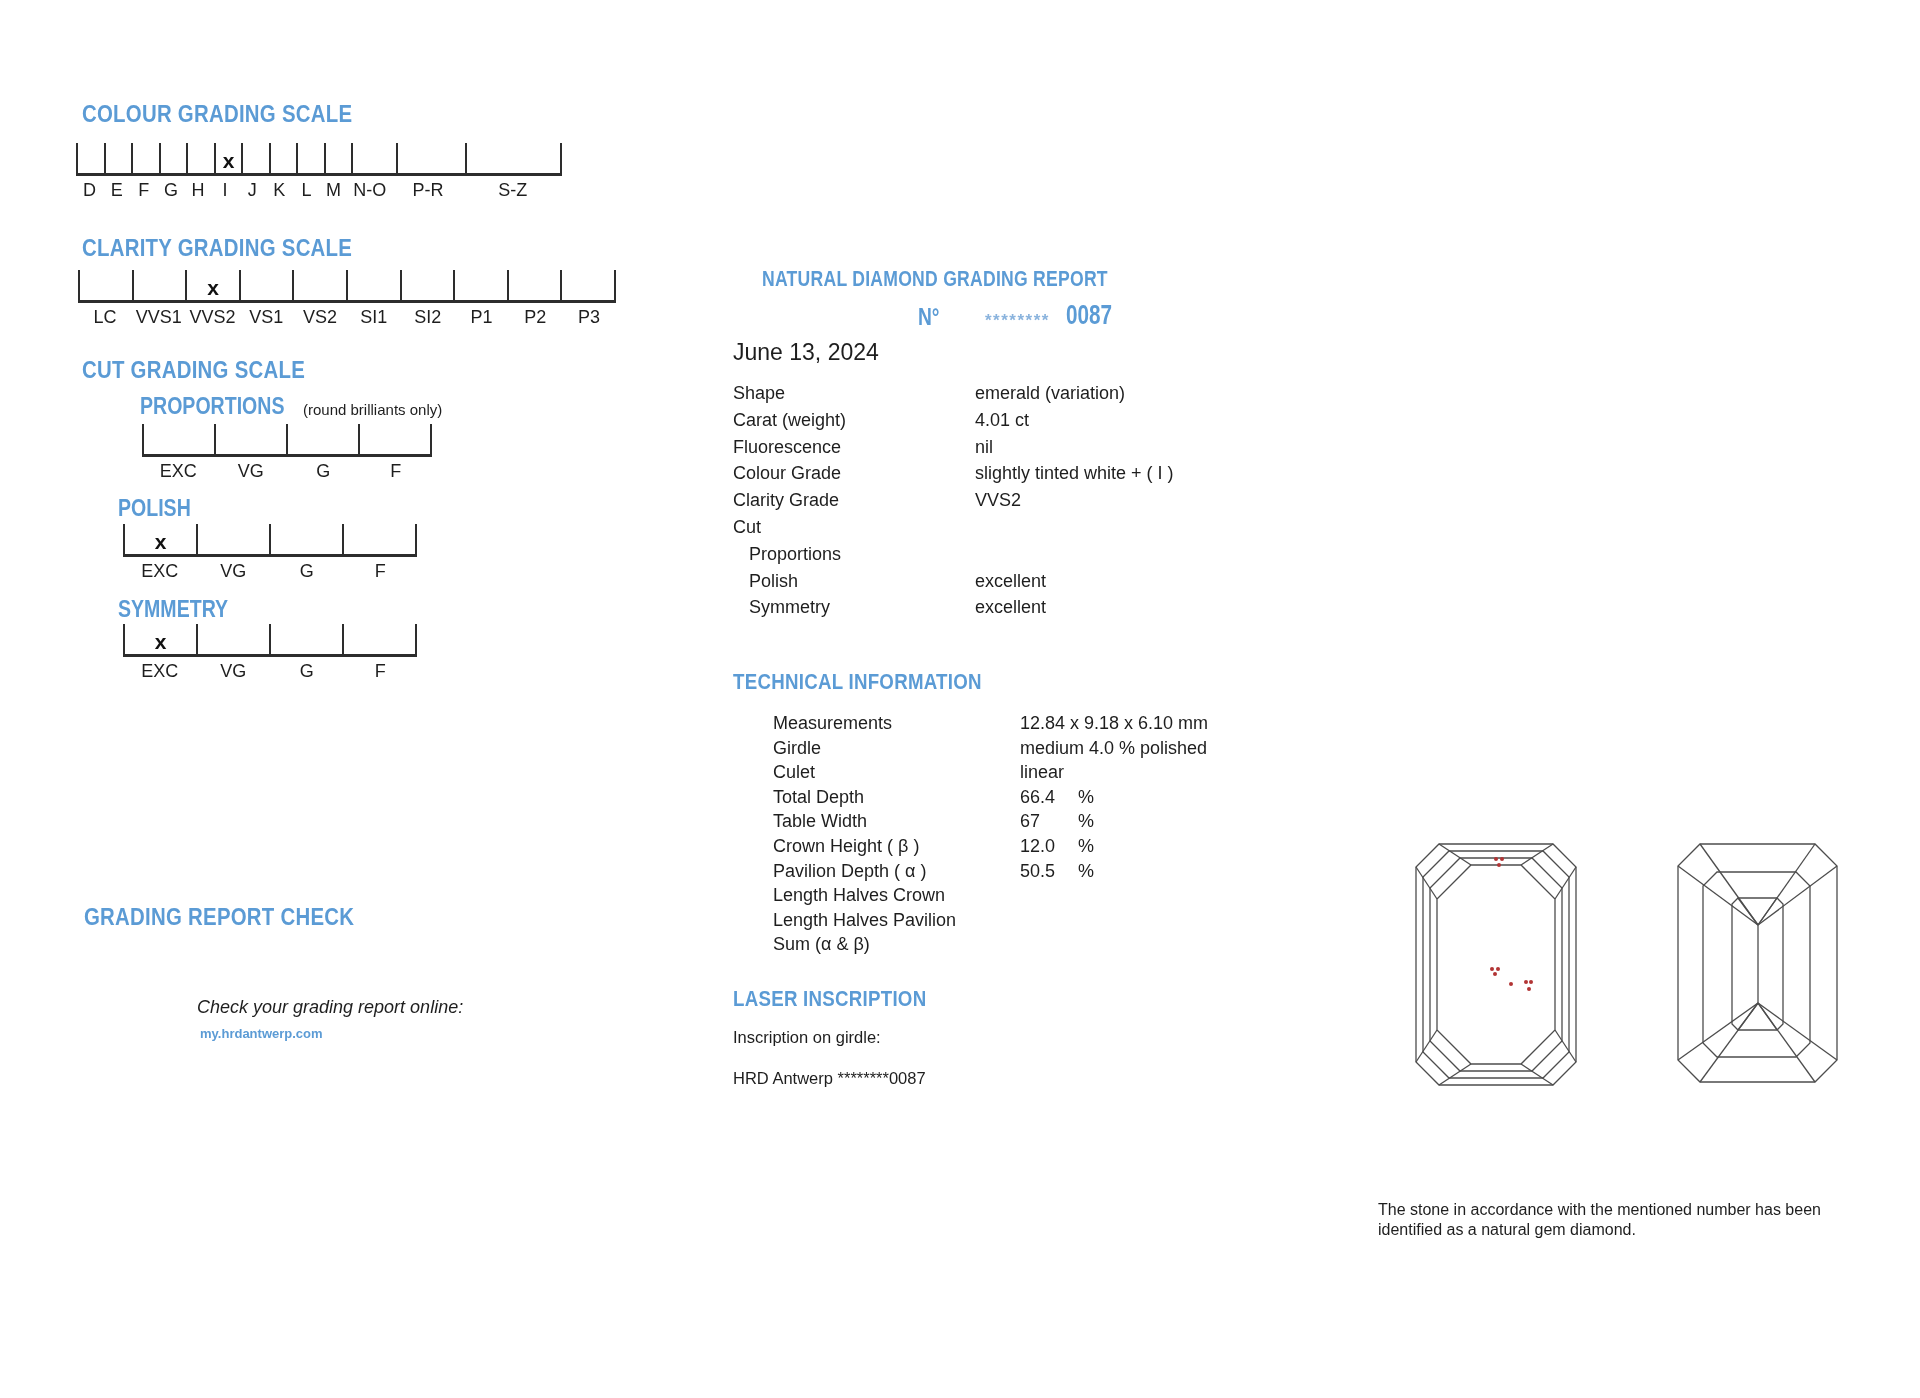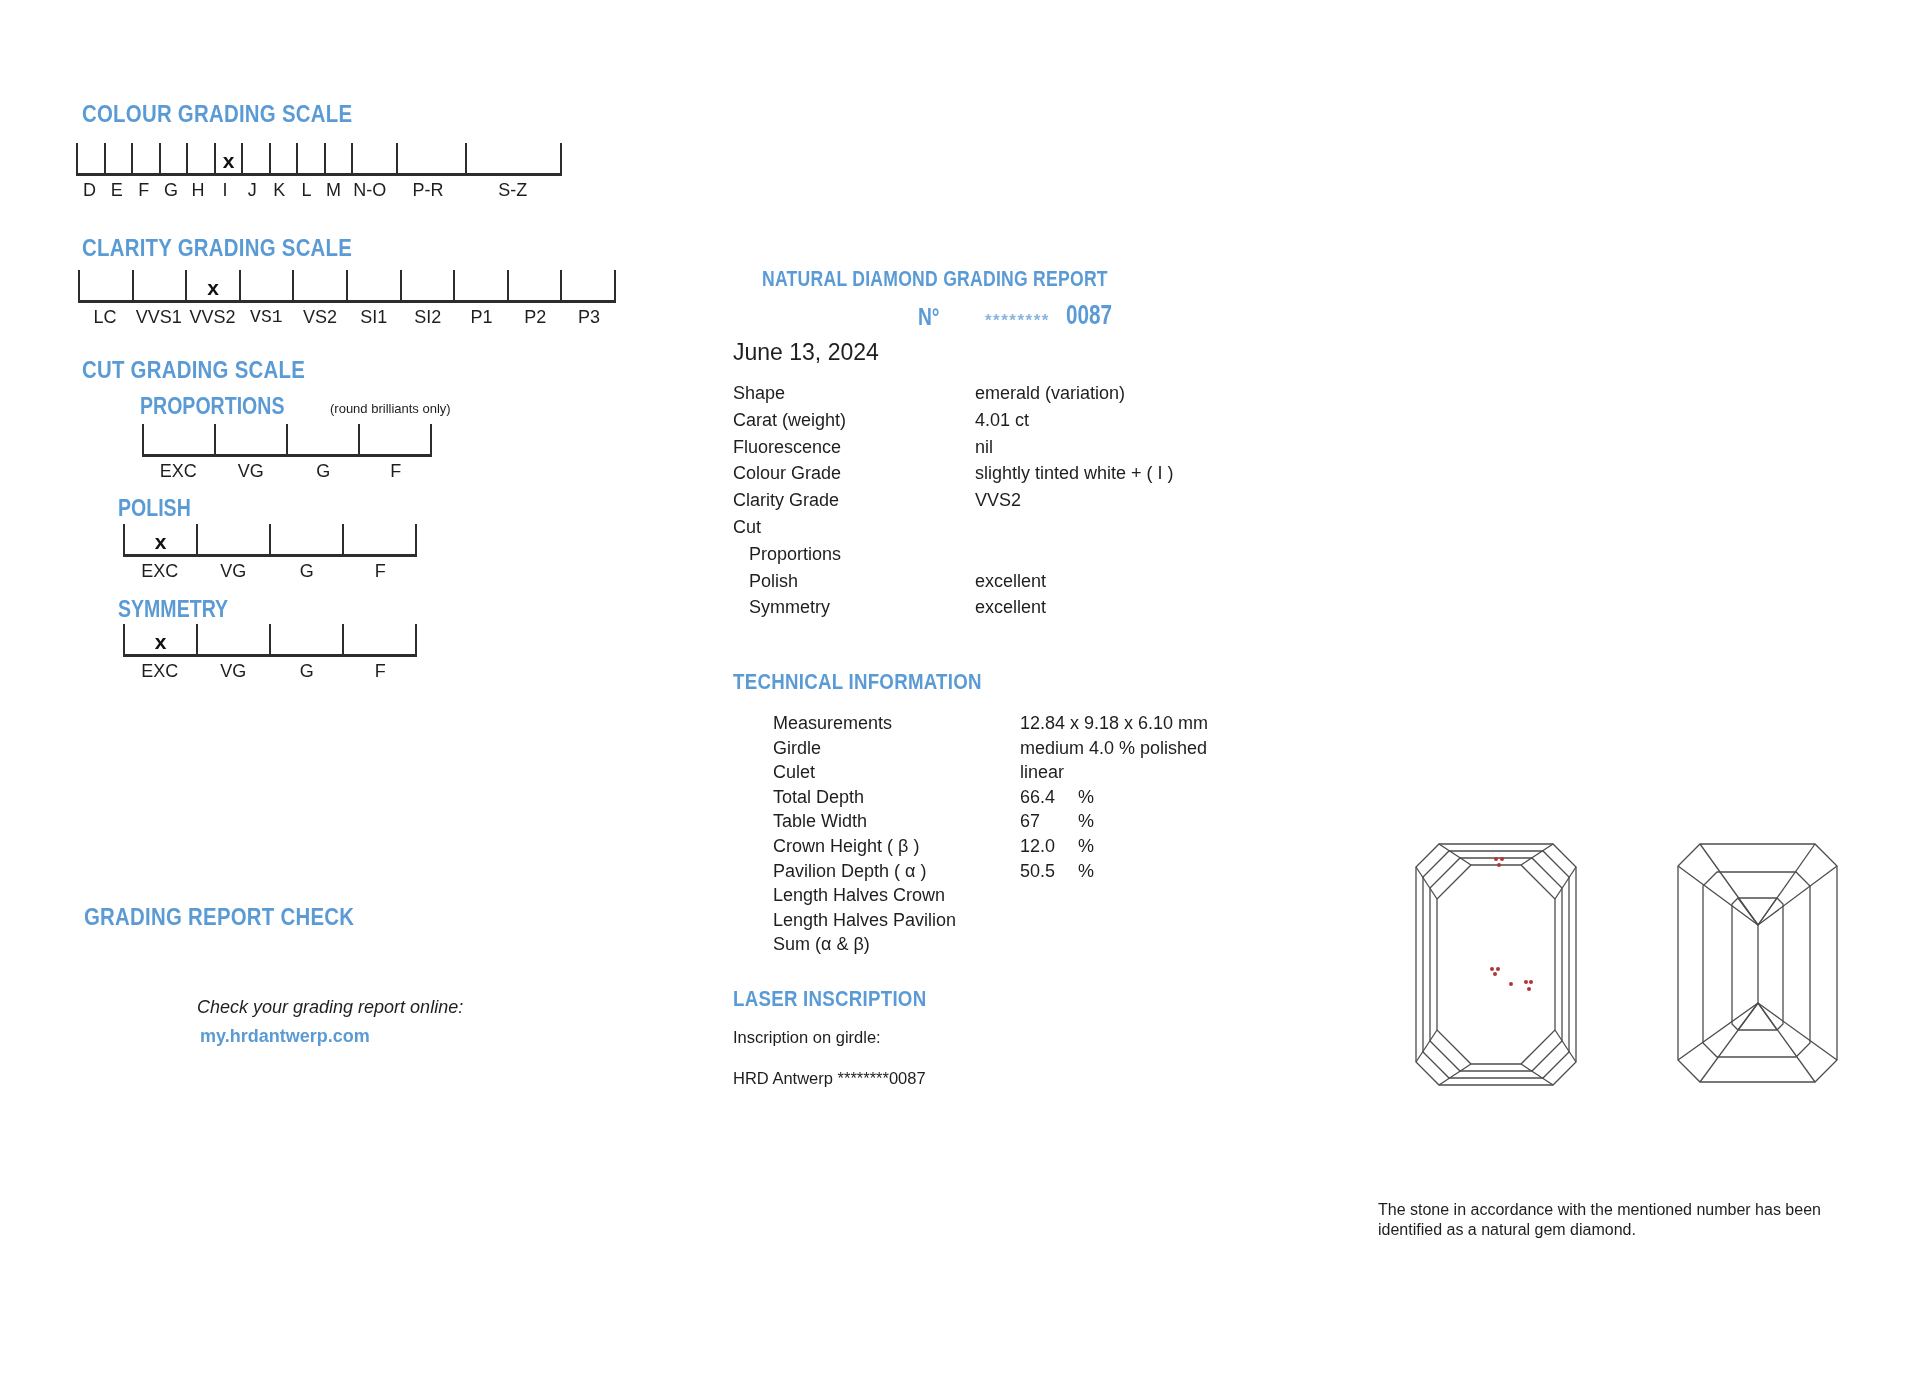--- a/index.html
+++ b/index.html
@@ -19,21 +19,21 @@
   .abs{position:absolute;}
   .blue-title{
     color:var(--accent);font-weight:bold;font-size:24px;letter-spacing:.3px;
     display:inline-block;transform:scaleX(.85);transform-origin:left;white-space:nowrap;
   }
   .blue-title.mid{font-size:22px;}
   .blue-sub{
     color:var(--accent);font-weight:bold;font-size:23px;
     display:inline-block;transform:scaleX(.85);transform-origin:left;white-space:nowrap;
   }
-  .small-note{font-size:13px;color:var(--text);white-space:nowrap;margin-left:27px;}
+  .small-note{font-size:15px;color:var(--text);white-space:nowrap;}
   
   .scale{position:absolute;}
   .scale-bar{
     display:flex;height:33px;
     border-bottom:3px solid var(--scale-line);
     border-right:2px solid var(--scale-line);
   }
   .scale-cell{position:relative;border-left:2px solid var(--scale-line);}
   .scale-cell .mark{
     position:absolute;bottom:2px;left:50%;transform:translateX(-50%);
@@ -52,21 +52,21 @@
   .t-row{display:flex;height:24.6px;font-size:18px;}
   .t-row .lbl{width:247px;flex:none;white-space:nowrap;margin-left:40px;}
   .t-row .val{min-width:58px;flex:none;white-space:nowrap;}
   .t-row .unit{white-space:nowrap;}
   .num-label{color:var(--accent);font-weight:bold;font-size:24px;display:inline-block;transform:scaleX(.8);transform-origin:left;}
   .num-mask{color:var(--accent-light);font-weight:bold;font-size:17px;letter-spacing:1.5px;}
   .num-vis{color:var(--accent);font-weight:bold;font-size:28px;display:inline-block;transform:scaleX(.74);transform-origin:left;}
   .laser-line{font-size:16.5px;white-space:nowrap;}
   .foot{font-size:16px;line-height:19.5px;white-space:pre-line;}
   .foot.italic{font-style:italic;}
-  .link-text{color:var(--accent);font-weight:bold;font-size:18px;white-space:nowrap;}
+  .link-text{color:var(--accent);font-weight:bold;font-size:13px;white-space:nowrap;}
   svg{display:block;}
 </style>
 </head>
 <body>
 
 <div id="page">
 
   <div class="abs" style="left:82px;top:100px;">
     <span class="blue-title">COLOUR GRADING SCALE</span>
   </div>
@@ -120,21 +120,21 @@
         <div class="scale-cell" style="flex: 1 1 0%;"></div>
         <div class="scale-cell" style="flex: 1 1 0%;"></div>
         <div class="scale-cell" style="flex: 1 1 0%;"></div>
         <div class="scale-cell" style="flex: 1 1 0%;"></div>
         <div class="scale-cell" style="flex: 1 1 0%;"></div>
       </div>
     <div class="scale-labels">
         <div class="scale-label" style="flex: 1 1 0%;">LC</div>
         <div class="scale-label" style="flex: 1 1 0%;">VVS1</div>
         <div class="scale-label" style="flex: 1 1 0%;">VVS2</div>
-        <div class="scale-label" style="flex: 1 1 0%; font-family: Liberation Mono, monospace;">VS1</div>
+        <div class="scale-label" style="flex: 1 1 0%;">VS1</div>
         <div class="scale-label" style="flex: 1 1 0%;">VS2</div>
         <div class="scale-label" style="flex: 1 1 0%;">SI1</div>
         <div class="scale-label" style="flex: 1 1 0%;">SI2</div>
         <div class="scale-label" style="flex: 1 1 0%;">P1</div>
         <div class="scale-label" style="flex: 1 1 0%;">P2</div>
         <div class="scale-label" style="flex: 1 1 0%;">P3</div>
       </div>
   </div>
 
   <div class="abs" style="left:82px;top:356px;">

